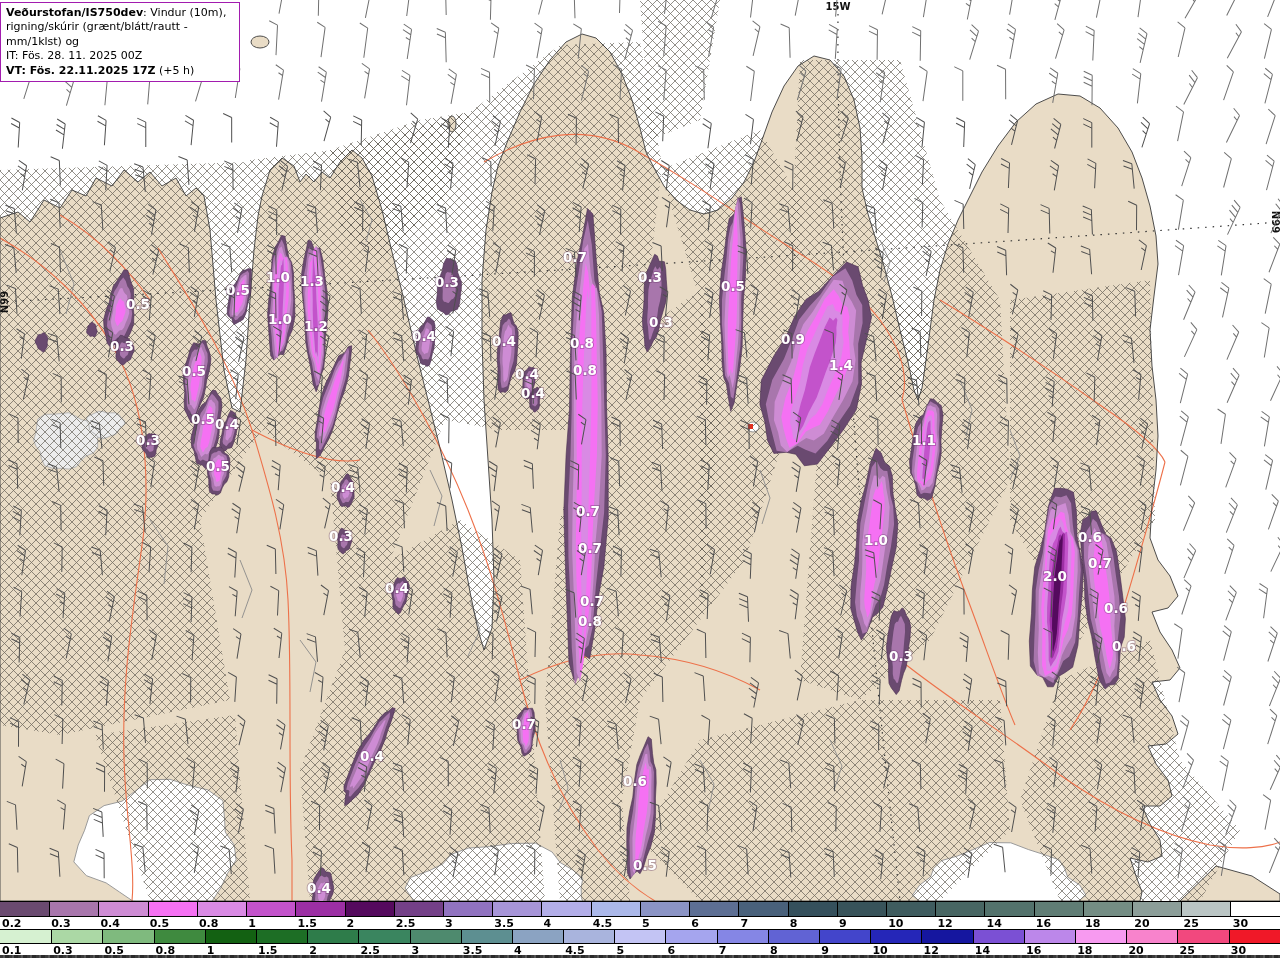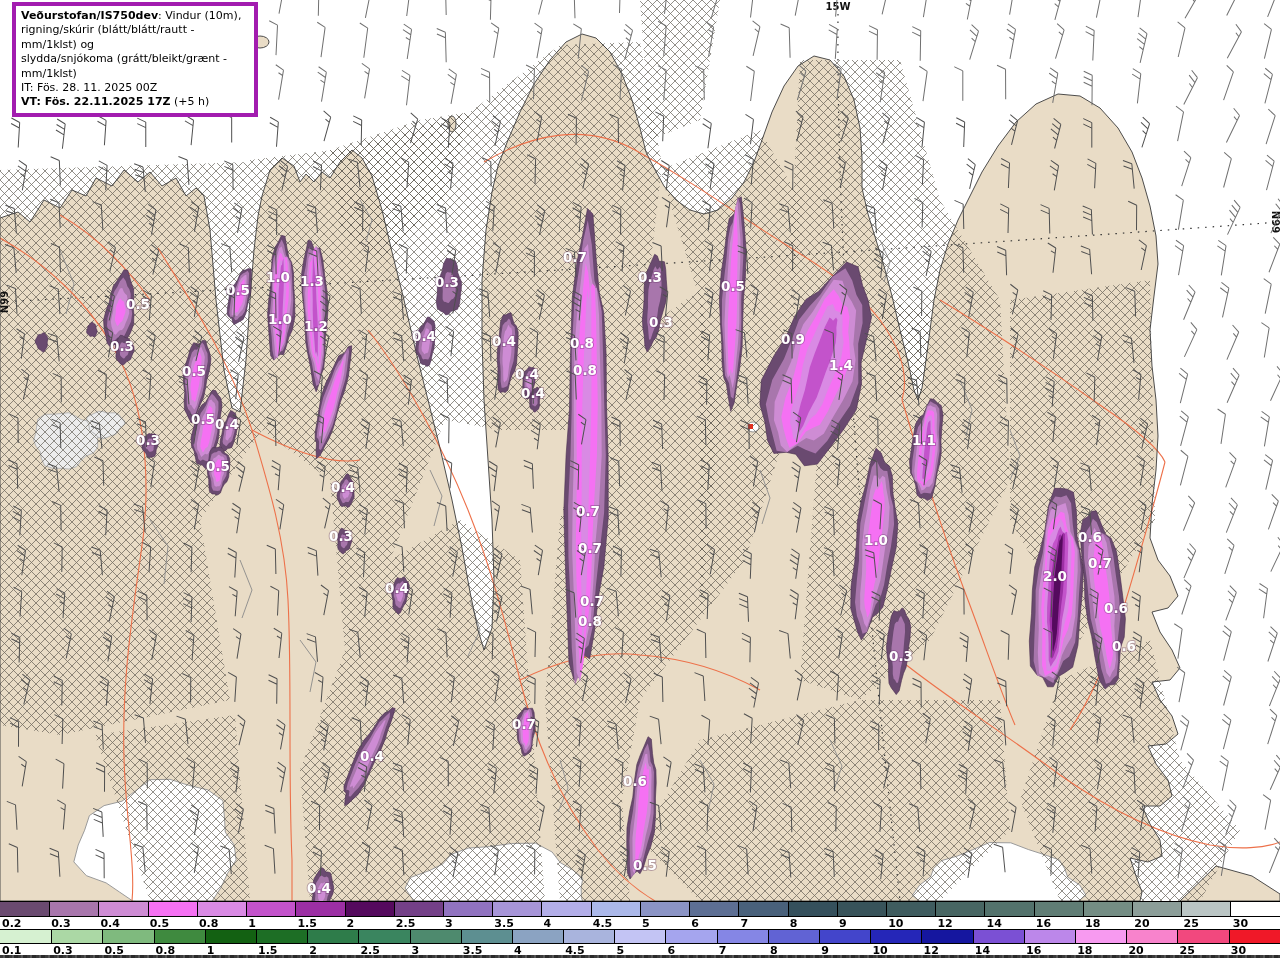--- a/index.html
+++ b/index.html
@@ -1,20 +1,20 @@
 <!DOCTYPE html>
 <html><head>
 <meta charset="utf-8">
 <style>
   html,body{margin:0;padding:0;background:#888;}
   .screen{position:relative;width:1280px;height:958px;background:#fff;overflow:hidden;
           font-family:"DejaVu Sans",sans-serif;}
   #mapsvg{position:absolute;left:0;top:0;}
-  .titlebox{position:absolute;left:12px;top:2px;width:228px;background:#fff;
-            border:4px solid #a21caf;padding:3px 5px;font:11px/14.4px "DejaVu Sans",sans-serif;
+  .titlebox{position:absolute;left:0;top:2px;width:228px;background:#fff;
+            border:1px solid #a21caf;padding:3px 5px;font:11px/14.4px "DejaVu Sans",sans-serif;
             color:#000;z-index:20;}
   .titlebox b{font-weight:700;}
   .bar{position:absolute;left:0;width:1280px;display:flex;box-sizing:border-box;
        border-top:1px solid #000;border-bottom:1px solid #000;z-index:10;}
   .bar .seg{height:100%;border-left:1px solid #000;box-sizing:border-box;}
   .bar .seg:first-child{border-left:none;}
   .lblrow{position:absolute;left:0;width:1280px;height:16px;background:#fff;z-index:10;}
   .lblrow span{position:absolute;top:0;font:700 11px "DejaVu Sans",sans-serif;color:#000;}
   .stub{position:absolute;left:0;width:1280px;height:3px;z-index:10;
         background:repeating-linear-gradient(90deg,#3a3a3a 0 3px,#555 3px 5px,#2a2a2a 5px 9px);}
@@ -871,22 +871,21 @@
       <text x="1124" y="651" text-anchor="middle" font-size="13.5" font-weight="700" fill="#ffffff" paint-order="stroke" stroke="rgba(90,40,90,0.35)" stroke-width="2">0.6</text>
       <text x="524" y="729" text-anchor="middle" font-size="13.5" font-weight="700" fill="#ffffff" paint-order="stroke" stroke="rgba(90,40,90,0.35)" stroke-width="2">0.7</text>
       <text x="372" y="761" text-anchor="middle" font-size="13.5" font-weight="700" fill="#ffffff" paint-order="stroke" stroke="rgba(90,40,90,0.35)" stroke-width="2">0.4</text>
       <text x="635" y="786" text-anchor="middle" font-size="13.5" font-weight="700" fill="#ffffff" paint-order="stroke" stroke="rgba(90,40,90,0.35)" stroke-width="2">0.6</text>
       <text x="645" y="870" text-anchor="middle" font-size="13.5" font-weight="700" fill="#ffffff" paint-order="stroke" stroke="rgba(90,40,90,0.35)" stroke-width="2">0.5</text>
       <text x="319" y="893" text-anchor="middle" font-size="13.5" font-weight="700" fill="#ffffff" paint-order="stroke" stroke="rgba(90,40,90,0.35)" stroke-width="2">0.4</text>
     </svg>
 
   <div class="titlebox">
     <div><b>Veðurstofan/IS750dev</b><span>: Vindur (10m),</span></div>
-    <div>rigning/skúrir (blátt/blátt/rautt - mm/1klst) og</div>
-    <div>slydda/snjókoma (grátt/bleikt/grænt - mm/1klst)</div>
+    <div>rigning/skúrir (grænt/blátt/rautt - mm/1klst) og</div>
     <div>IT: Fös. 28. 11. 2025 00Z</div>
     <div><b>VT: Fös. 22.11.2025 17Z</b><span> (+5 h)</span></div>
   </div>
 
   <div class="bar" id="snowbar" style="top:901px;height:16px;">
       <div class="seg" style="width: 49.2308px; background: rgb(106, 74, 112);"></div>
       <div class="seg" style="width: 49.2308px; background: rgb(168, 118, 172);"></div>
       <div class="seg" style="width: 49.2308px; background: rgb(206, 140, 212);"></div>
       <div class="seg" style="width: 49.2308px; background: rgb(245, 113, 243);"></div>
       <div class="seg" style="width: 49.2308px; background: rgb(217, 138, 228);"></div>

